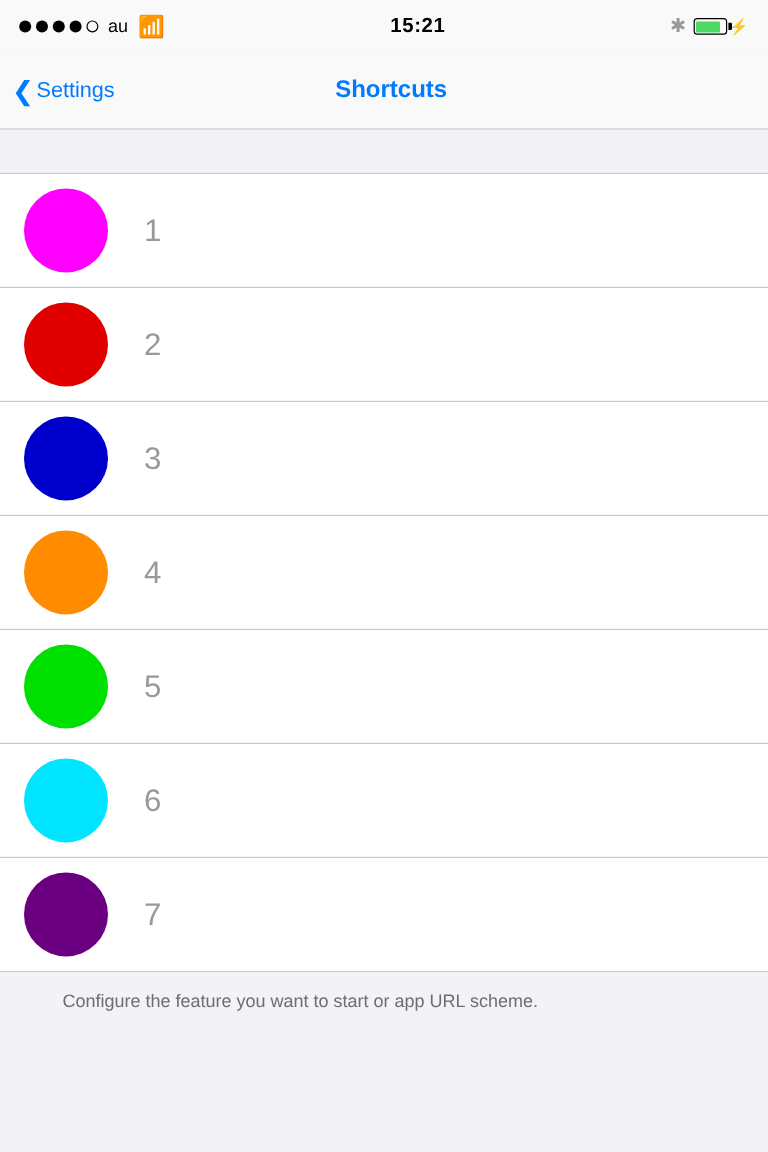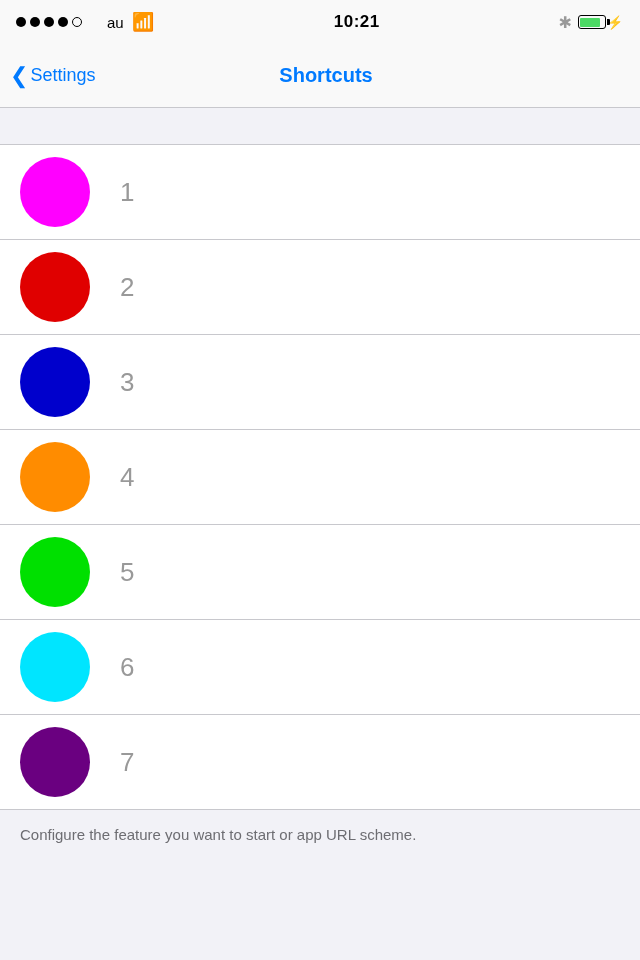--- a/index.html
+++ b/index.html
@@ -50,21 +50,21 @@
     .wifi-icon {
       font-size: 18px;
       color: #000;
       margin-left: 4px;
     }
 
     .carrier-text {
       font-size: 15px;
       font-weight: 400;
       color: #000;
-      margin-left: 20px;
+      margin-left: 3px;
     }
 
     .status-center {
       font-size: 17px;
       font-weight: 600;
       color: #000;
       letter-spacing: 0.5px;
     }
 
     .status-right {
@@ -200,38 +200,39 @@
       font-weight: 300;
     }
 
     
     .footer-text {
       padding: 14px 20px;
       font-size: 15px;
       color: #6d6d72;
       line-height: 1.5;
       background: #f2f2f7;
+      margin-left: 32px;
     }
   </style>
 </head>
 <body>
 
 <div class="status-bar">
   <div class="status-left">
     <div class="signal-dots">
       <div class="dot"></div>
       <div class="dot"></div>
       <div class="dot"></div>
       <div class="dot"></div>
       <div class="dot empty"></div>
     </div>
     <span class="carrier-text">au</span>
     <span class="wifi-icon">📶</span>
   </div>
-  <div class="status-center">10:21</div>
+  <div class="status-center">15:21</div>
   <div class="status-right">
     <span class="bluetooth-icon">✱</span>
     <div class="battery-container">
       <div class="battery">
         <div class="battery-fill"></div>
       </div>
       <span class="charging-icon">⚡</span>
     </div>
   </div>
 </div>

